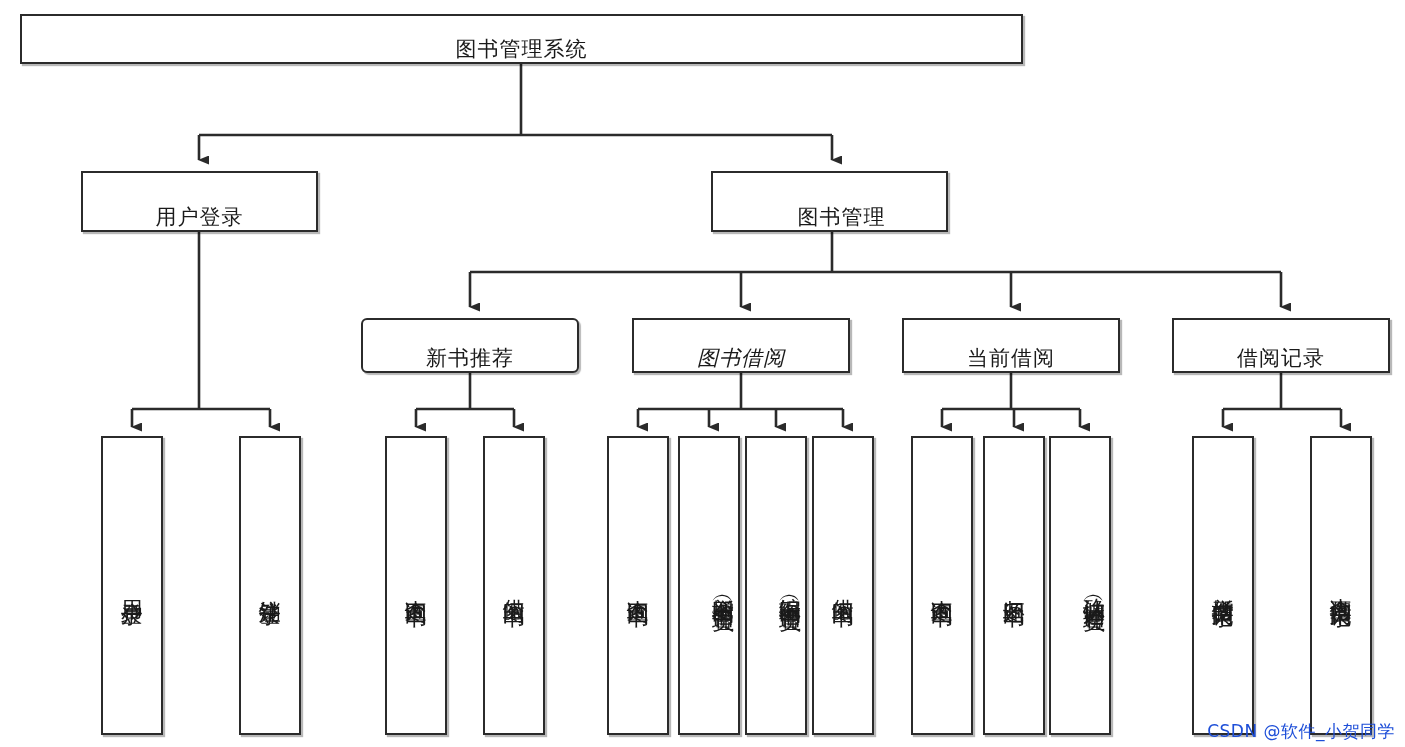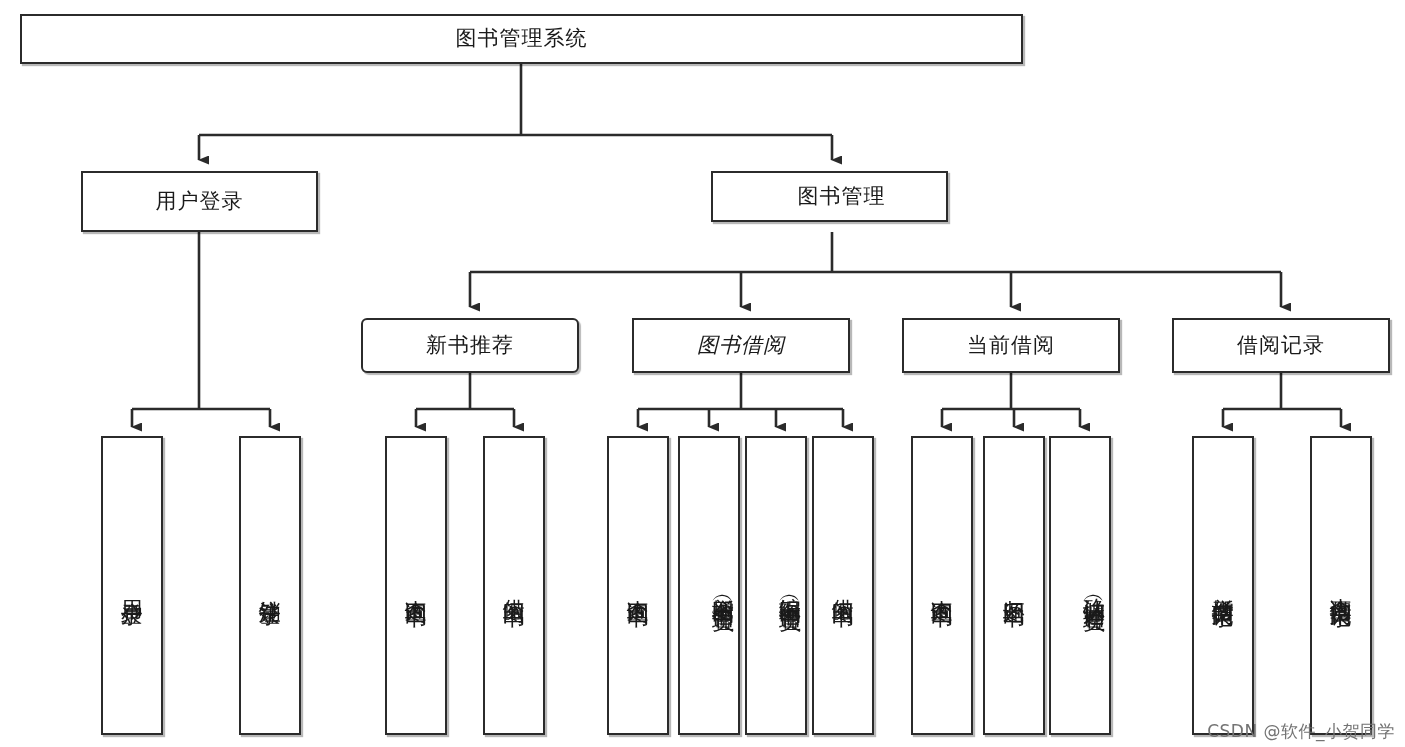--- a/index.html
+++ b/index.html
@@ -26,21 +26,21 @@
     height: 747px;
     pointer-events: none;
   }
   .node {
     position: absolute;
     box-sizing: border-box;
     background: #ffffff;
     border: 2px solid #2b2b2b;
     box-shadow: 2px 2px 1px rgba(0,0,0,0.28);
     display: flex;
-    align-items: center;
+    align-items: flex-end;
     justify-content: center;
     color: #1a1a1a;
   }
   .node-h {
     font-size: 21px;
     letter-spacing: 1px;
     line-height: 1.2;
     text-align: center;
     white-space: nowrap;
   }
@@ -56,21 +56,21 @@
   }
   .node-v.v-center {
     align-items: center;
     padding-top: 0;
   }
   .watermark {
     position: absolute;
     right: 10px;
     bottom: 4px;
     font-size: 17px;
-    color: #737373;
+    color: #1d4ed8;
     letter-spacing: 0.5px;
     white-space: nowrap;
     user-select: none;
   }
 </style>
 </head>
 <body>
 
 <div id="canvas">
 
@@ -126,21 +126,21 @@
     </g>
   </svg>
 
   <div class="node node-h" style="left:20px; top:14px; width:1003px; height:50px;">
     <span>图书管理系统</span>
   </div>
 
   <div class="node node-h" style="left:81px; top:171px; width:237px; height:61px;">
     <span>用户登录</span>
   </div>
-  <div class="node node-h" style="left:711px; top:171px; width:237px; height:51px;padding-left:24px;">
+  <div class="node node-h" style="left:711px; top:171px; width:237px; height:61px;padding-left:24px;">
     <span>图书管理</span>
   </div>
 
   <div class="node node-h" style="left:361px; top:318px; width:218px; height:55px;border-radius:6px;">
     <span>新书推荐</span>
   </div>
   <div class="node node-h" style="left:632px; top:318px; width:218px; height:55px;font-style:italic;">
     <span>图书借阅</span>
   </div>
   <div class="node node-h" style="left:1172px; top:318px; width:218px; height:55px;">

